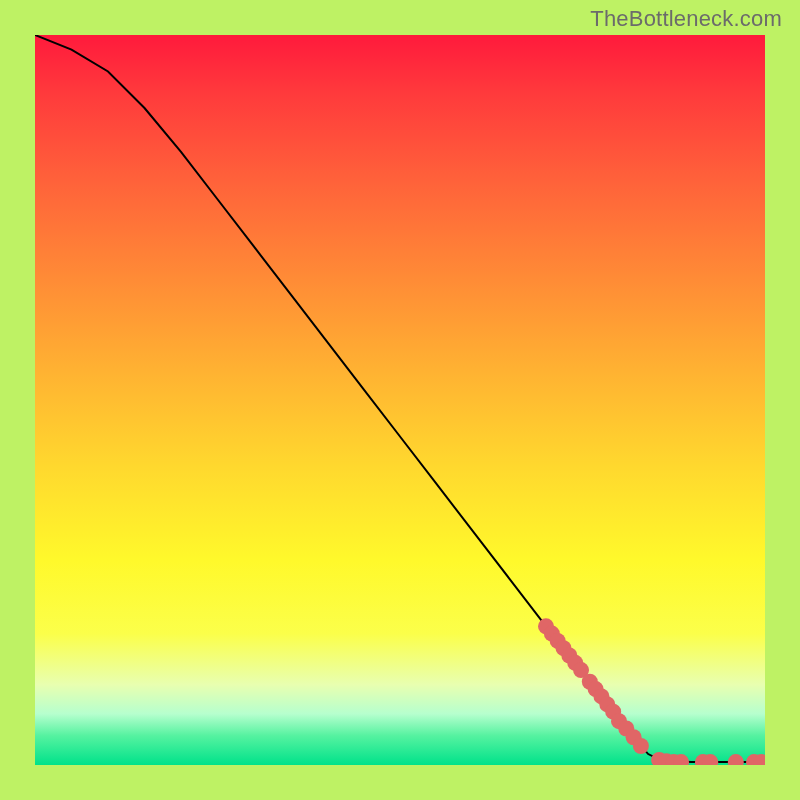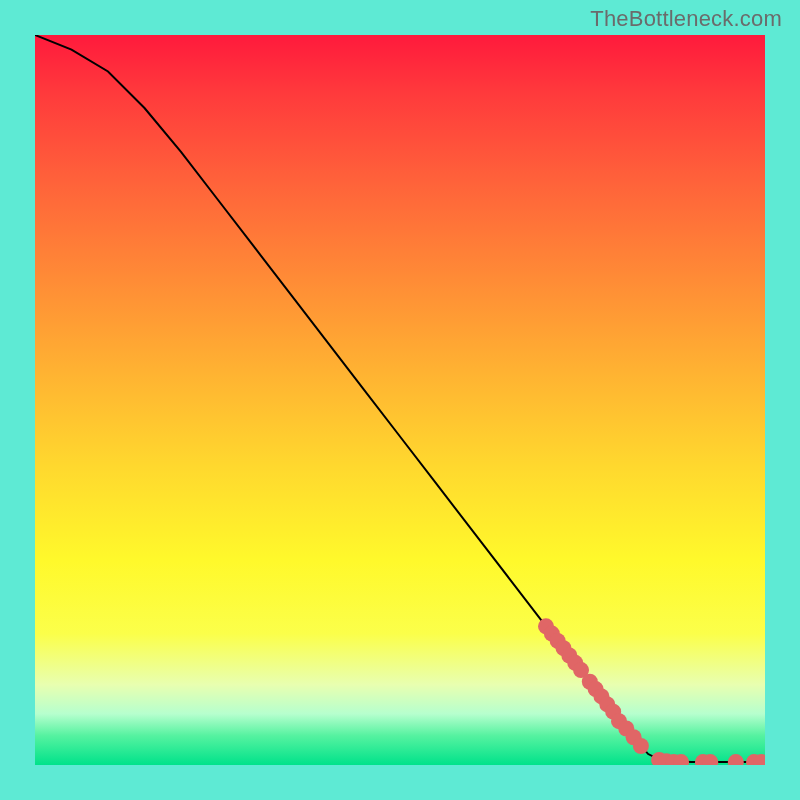--- a/index.html
+++ b/index.html
@@ -10,21 +10,21 @@
     background: #000;
     overflow: hidden;
     font-family: Arial, Helvetica, sans-serif;
   }
   .frame {
     position: absolute;
     left: 0;
     top: 0;
     width: 800px;
     height: 800px;
-    background: #5eead4;
+    background: #bef264;
   }
   .plot {
     position: absolute;
     left: 35px;
     top: 35px;
     width: 730px;
     height: 730px;
     background: linear-gradient(to bottom,
       #ff1a3c 0%,
       #ff3a3c 8%,

